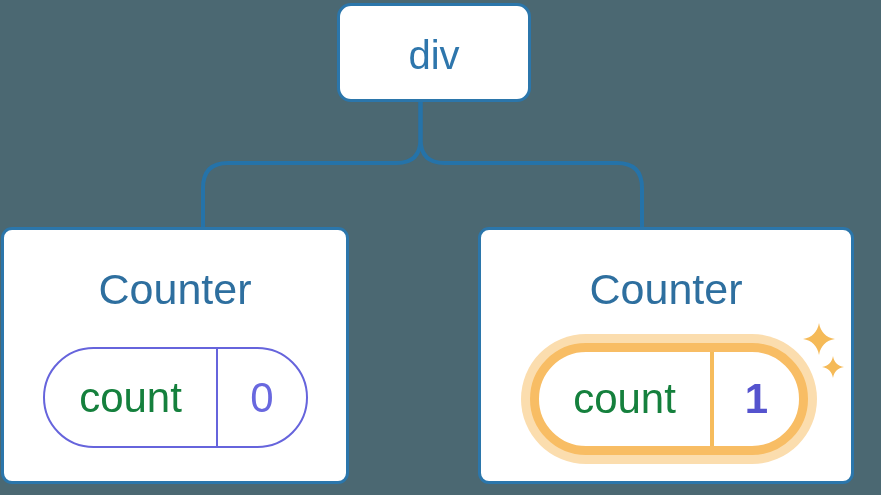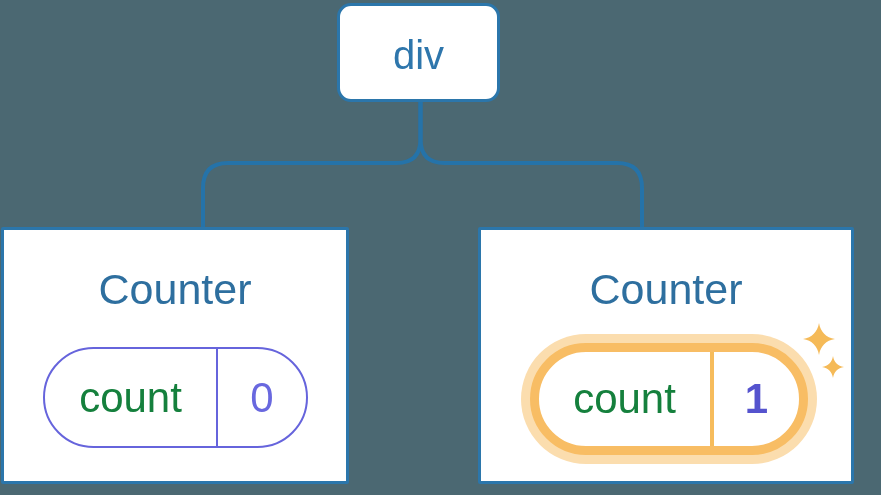--- a/index.html
+++ b/index.html
@@ -19,21 +19,21 @@
     position: absolute;
     left: 0;
     top: 0;
     width: 881px;
     height: 495px;
   }
   .node-root {
     position: absolute;
     left: 337px;
     top: 3px;
-    width: 163px;
+    width: 194px;
     height: 99px;
     background: #ffffff;
     border: 3px solid #2B76AB;
     border-radius: 14px;
     box-sizing: border-box;
     display: flex;
     align-items: center;
     justify-content: center;
   }
   .node-root .root-label {
@@ -41,21 +41,21 @@
     font-size: 40px;
     line-height: 1;
     padding-top: 4px;
   }
   .card {
     position: absolute;
     top: 227px;
     height: 257px;
     background: #ffffff;
     border: 3px solid #2B76AB;
-    border-radius: 2px;
+    border-radius: 11px;
     box-sizing: border-box;
   }
   .card-left  { left: 1px;   width: 348px; }
   .card-right { left: 478px; width: 376px; }
   .card-title {
     position: absolute;
     left: 0;
     top: 36px;
     width: 100%;
     text-align: center;

